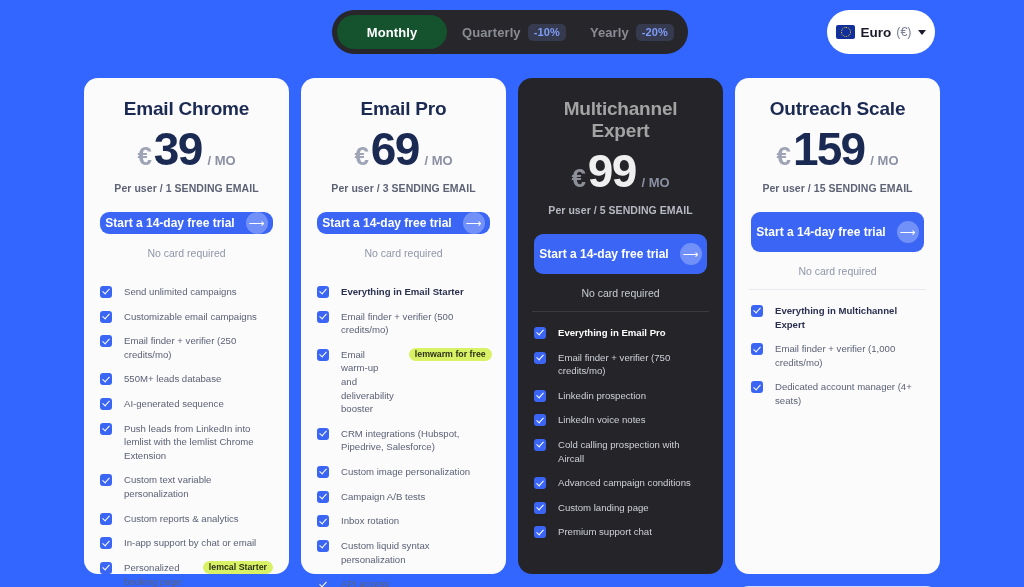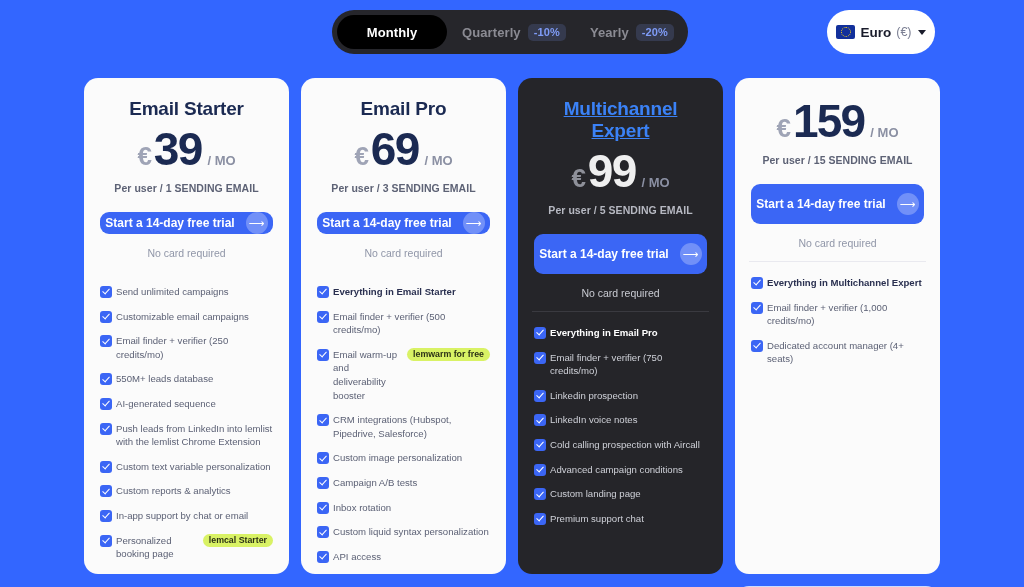--- a/index.html
+++ b/index.html
@@ -23,21 +23,21 @@
     border-radius: 22px;
     display: flex; align-items: center;
     padding: 5px;
   }
   .bt-opt {
     height: 34px; border-radius: 18px;
     display: flex; align-items: center; justify-content: center;
     gap: 7px; cursor: pointer;
     font-size: 13px; font-weight: bold; letter-spacing: .1px;
   }
-  .bt-opt.monthly { width: 110px; background: #000000; color: #ffffff; }
+  .bt-opt.monthly { width: 110px; background: #14532d; color: #ffffff; }
   .bt-opt.rest { flex: 1; color: #8b8b93; padding-left: 15px; }
   .bt-badge {
     background: #353a4e; color: #7f9cf7;
     font-size: 11px; font-weight: bold;
     border-radius: 5px; padding: 3px 6px 3px 6px;
     line-height: 1;
   }
 
   .currency {
     position: absolute; left: 827px; top: 10px;
@@ -82,21 +82,21 @@
   .card.dark {
     background: #252529;
     height: 496px;
   }
   .card.col4 { height: 385px; }
 
   .plan-name {
     text-align: center; font-size: 19px; font-weight: bold;
     color: #1b2a52; letter-spacing: -.2px; margin-bottom: 6px;
   }
-  .card.dark .plan-name { color: #3b82f6; text-decoration: underline; }
+  .card.dark .plan-name { color: #a3a3a3; }
 
   .price-row {
     display: flex; align-items: baseline; justify-content: center;
     gap: 2px; margin-bottom: 10px;
   }
   .cur { font-size: 26px; font-weight: bold; color: #9fa4b6; }
   .amount {
     font-size: 46px; font-weight: bold; color: #1b2a52;
     letter-spacing: -1.8px; line-height: 1;
   }
@@ -125,21 +125,21 @@
   .nocard {
     text-align: center; font-size: 10.5px; color: #9096a8;
     margin-top: 13px; padding-bottom: 12px;
   }
   .card.dark .nocard { color: #c9cbd2; }
 
   .divider { height: 1px; background: #e9e9ef; margin: 0 -2px 14px -2px; }
   .card.dark .divider { background: #3a3a40; }
 
   .features { display: flex; flex-direction: column; gap: 11px; }
-  .feat { display: flex; gap: 4px; align-items: flex-start; }
+  .feat { display: flex; gap: 12px; align-items: flex-start; }
   .chk {
     width: 12px; height: 12px; border-radius: 3px; background: #3b66f5;
     flex: none; margin-top: 1px; position: relative;
   }
   .chk::after {
     content: ""; position: absolute; left: 3.6px; top: 1.4px;
     width: 3.2px; height: 6px;
     border: solid #ffffff; border-width: 0 1.6px 1.6px 0;
     transform: rotate(42deg);
   }
@@ -187,21 +187,21 @@
       <span class="cur-name">Euro</span>
       <span class="cur-sym">(€)</span>
       <span class="caret"></span>
     </div>
 
   </div>
 
   <div class="cards">
       <div class="col">
         <div class="card light col1">
-          <div class="plan-name">Email Starter</div>
+          <div class="plan-name">Email Chrome</div>
           <div class="price-row">
             <span class="cur">€</span>
             <span class="amount">39</span>
             <span class="per">/ MO</span>
           </div>
           <div class="subline">Per user / 1 SENDING EMAIL</div>
           <button class="cta">
             <span class="cta-label">Start a 14-day free trial</span>
             <span class="arrow-circle">⟶</span>
           </button>
@@ -354,20 +354,21 @@
             </div>
             <div class="feat">
               <span class="chk"></span>
               <span class="feat-text">Premium support chat</span>
             </div>
           </div>
         </div>
       </div>
       <div class="col">
         <div class="card light col4">
+          <div class="plan-name">Outreach Scale</div>
           <div class="price-row">
             <span class="cur">€</span>
             <span class="amount">159</span>
             <span class="per">/ MO</span>
           </div>
           <div class="subline">Per user / 15 SENDING EMAIL</div>
           <button class="cta">
             <span class="cta-label">Start a 14-day free trial</span>
             <span class="arrow-circle">⟶</span>
           </button>

